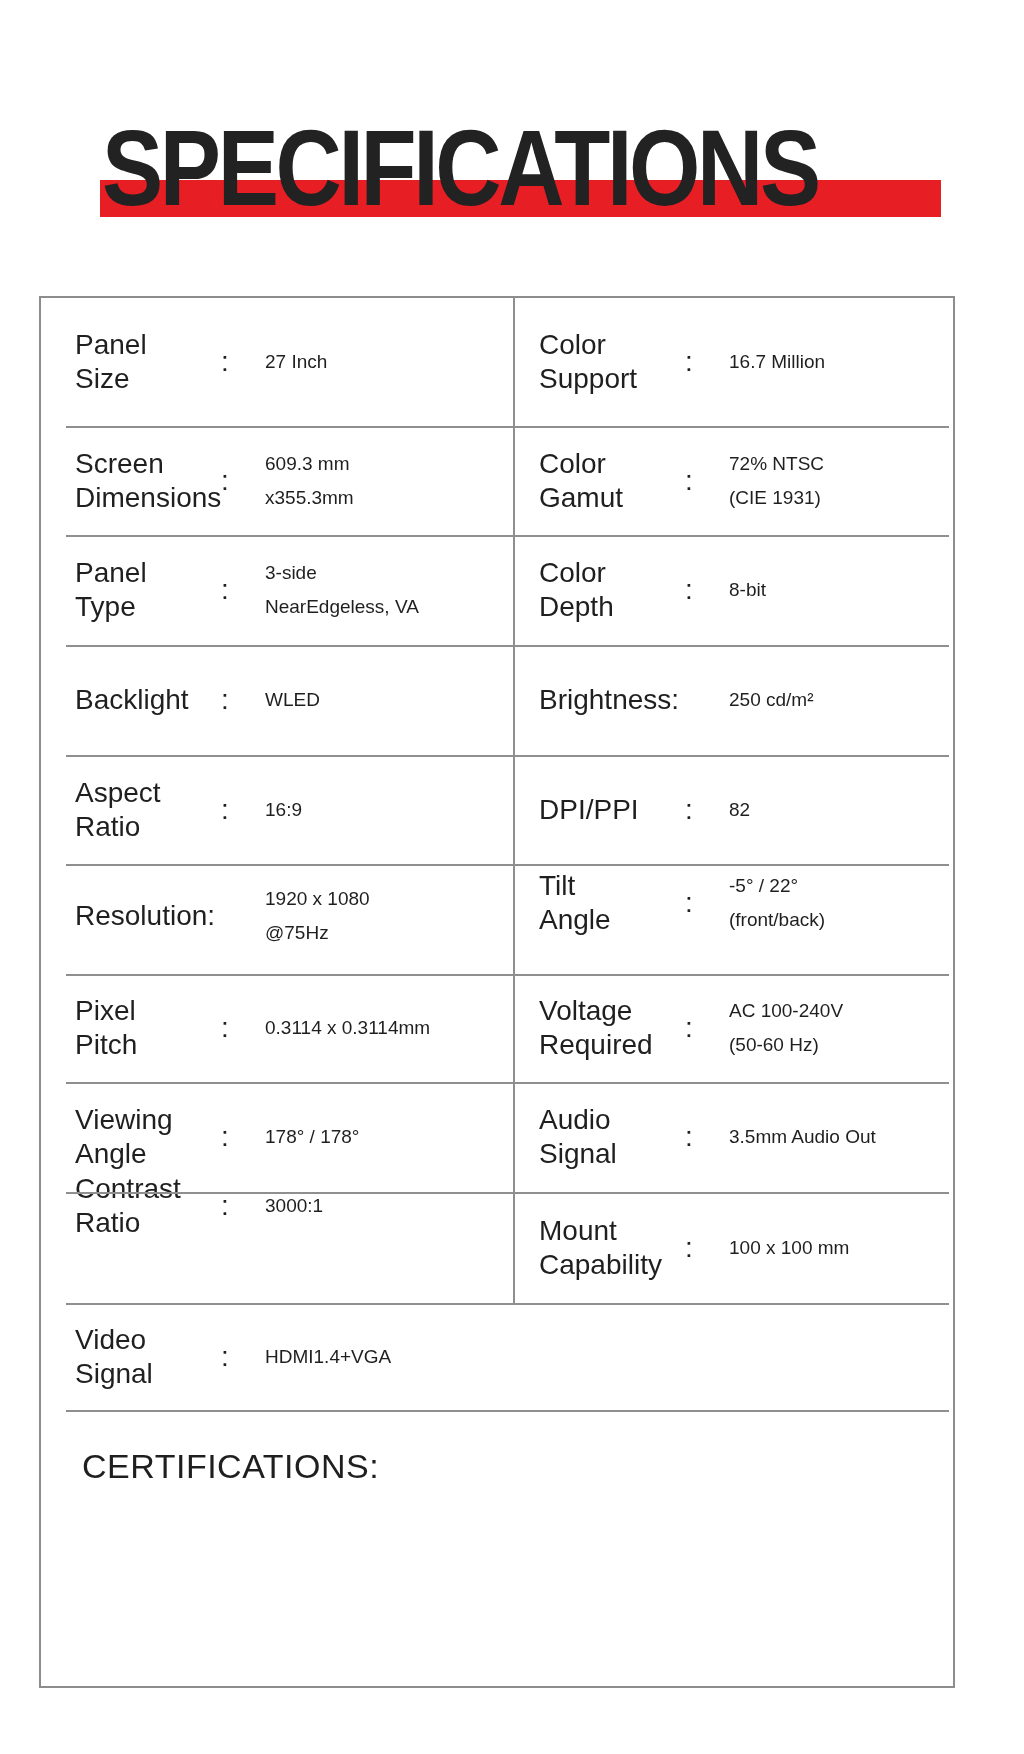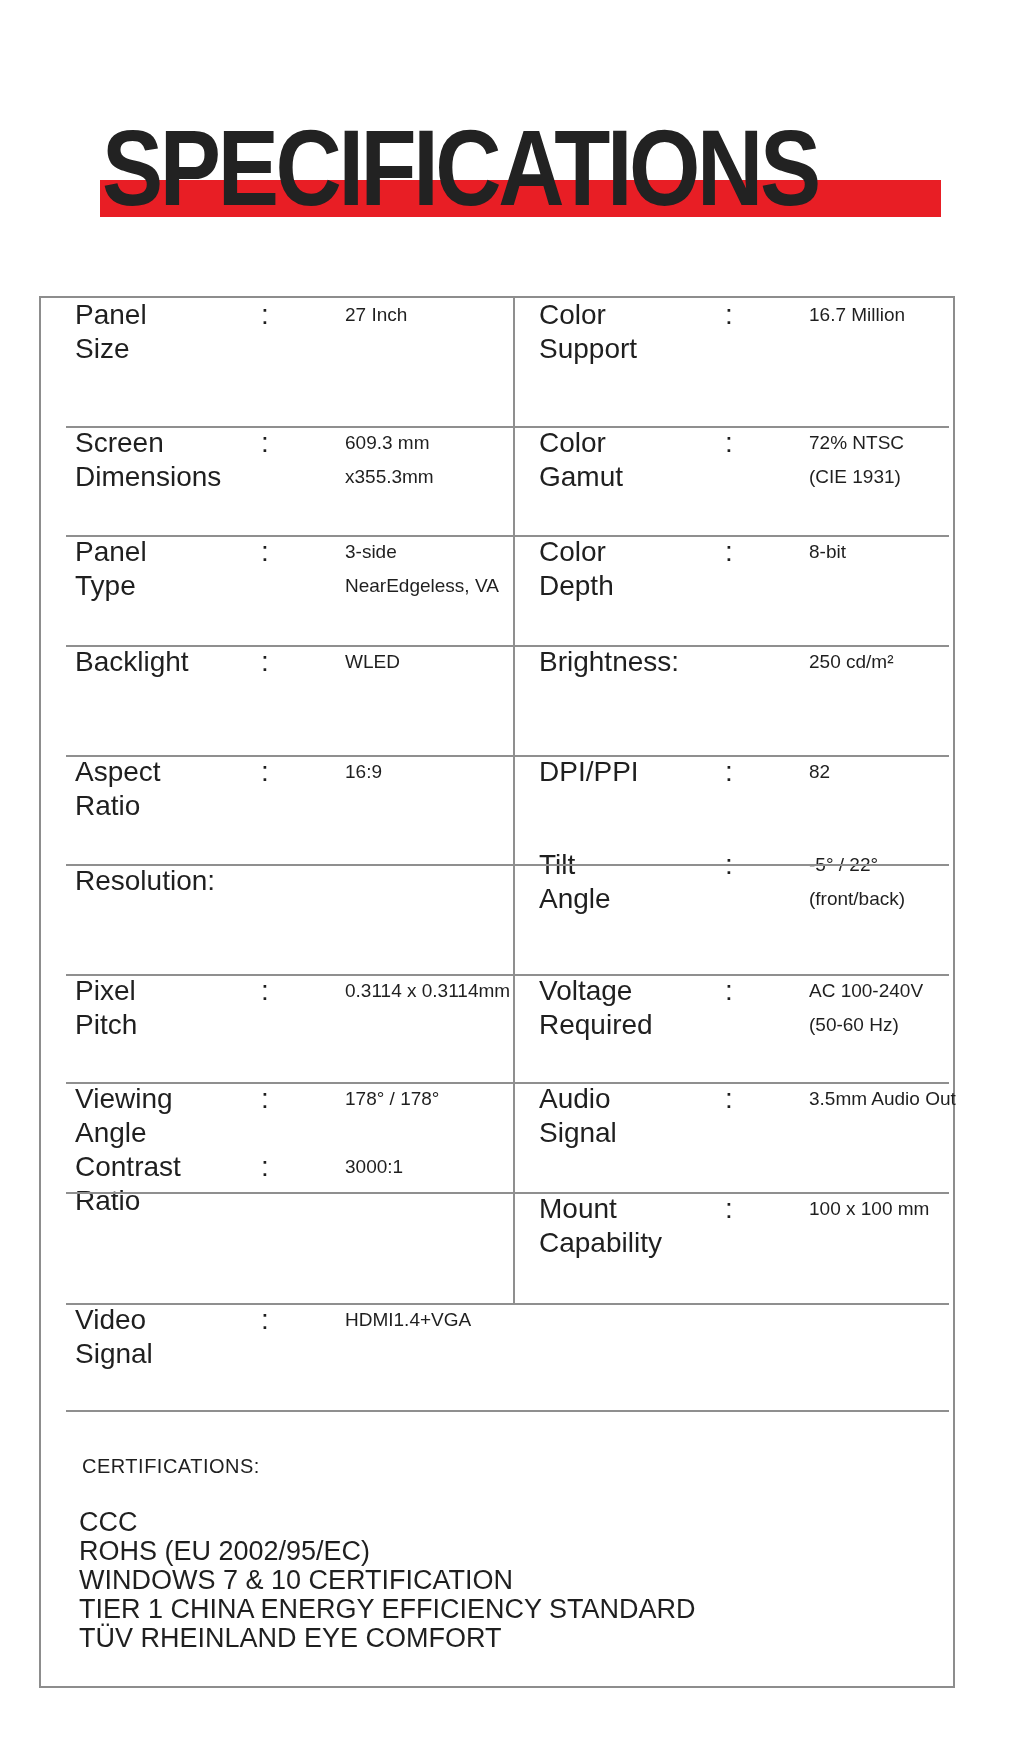--- a/index.html
+++ b/index.html
@@ -14,34 +14,34 @@
     font-size: 108px; font-weight: bold; line-height: 1;
     letter-spacing: -4px; color: #222222; white-space: nowrap;
     transform: scaleX(0.85); transform-origin: left center;
   }
 
   
   .spec-table {
     position: absolute; left: 39px; top: 296px; width: 916px; height: 1392px;
     border: 2px solid #8d8d8d; background: transparent;
   }
-  .cell { position: absolute; display: flex; align-items: flex-start; gap: 40px; }
+  .cell { position: absolute; display: flex; align-items: center; }
   .cell.left  { left: 0;     width: 472px; padding-left: 34px; }
   .cell.right { left: 472px; width: 444px; padding-left: 26px; }
   .cell.full  { left: 0;     width: 916px; padding-left: 34px; }
   .lbl { width: 146px; font-size: 28px; line-height: 34px; white-space: pre-line; }
   .sep { width: 44px; font-size: 28px; line-height: 34px; text-align: left; }
   .val { flex: 1; font-size: 19px; line-height: 34px; white-space: pre-line; }
 
   .hline { position: absolute; left: 25px; width: 883px; height: 2px; background: #8f8f8f; }
   .vline { position: absolute; left: 472px; top: 0; width: 2px; height: 1007px; background: #8f8f8f; }
 
   
   .cert { position: absolute; left: 0; top: 1112px; width: 916px; height: 278px; padding: 40px 20px 0 38px; }
-  .cert-heading { font-size: 20px; font-weight: normal; letter-spacing: 0.5px; margin: 0 0 26px 3px; line-height: 32px; }
+  .cert-heading { font-size: 34px; font-weight: normal; letter-spacing: 0.5px; margin: 0 0 26px 3px; line-height: 32px; }
   .cert-list { list-style: none; }
   .cert-list li { font-size: 27px; line-height: 29px; white-space: nowrap; }
 </style>
 </head>
 <body>
 
 <div class="title-wrap">
   <div class="red-bar"></div>
   <h1 class="page-title">SPECIFICATIONS</h1>
 </div>
@@ -75,20 +75,22 @@
   </div>
   <div class="cell left" style="top:457px;height:109px">
     <span class="lbl">Aspect
 Ratio</span>
       <span class="sep">:</span>
       <span class="val">16:9</span>
   </div>
   <div class="cell left" style="top:566px;height:104px">
     <span class="lbl">Resolution:</span>
       <span class="sep"></span>
+      <span class="val">1920 x 1080
+@75Hz</span>
   </div>
   <div class="cell left" style="top:676px;height:108px">
     <span class="lbl">Pixel
 Pitch</span>
       <span class="sep">:</span>
       <span class="val">0.3114 x 0.3114mm</span>
   </div>
   <div class="cell left" style="top:784px;height:110px">
     <span class="lbl">Viewing
 Angle</span>
@@ -160,27 +162,20 @@
 
   <div class="cell full" style="top:1005px;height:107px">
     <span class="lbl">Video
 Signal</span>
       <span class="sep">:</span>
       <span class="val">HDMI1.4+VGA</span>
   </div>
 
   <div class="cert">
     <div class="cert-heading">CERTIFICATIONS:</div>
-    <ul class="cert-list">
-      <li>CCC</li>
-      <li>ROHS (EU 2002/95/EC)</li>
-      <li>WINDOWS 7 &amp; 10 CERTIFICATION</li>
-      <li>TIER 1 CHINA ENERGY EFFICIENCY STANDARD</li>
-      <li>TÜV RHEINLAND EYE COMFORT</li>
-    </ul>
   </div>
 
   <div class="vline"></div>
   <div class="hline" style="top:128px"></div>
   <div class="hline" style="top:237px"></div>
   <div class="hline" style="top:347px"></div>
   <div class="hline" style="top:457px"></div>
   <div class="hline" style="top:566px"></div>
   <div class="hline" style="top:676px"></div>
   <div class="hline" style="top:784px"></div>

